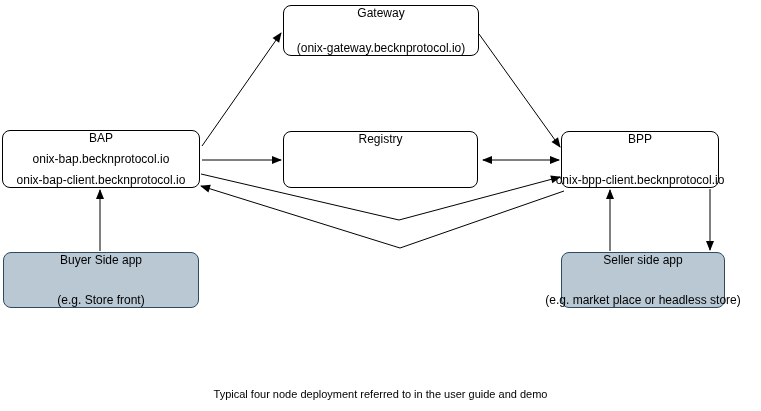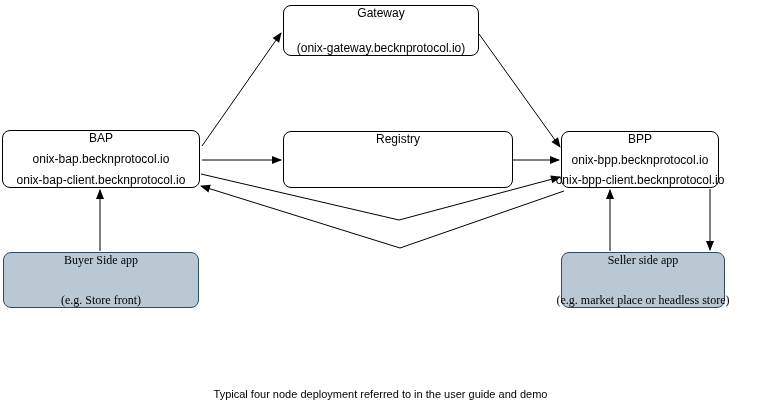--- a/index.html
+++ b/index.html
@@ -12,25 +12,25 @@
     position:relative; width:761px; height:411px; background:var(--bg);
     font-family:"Liberation Sans", sans-serif; color:var(--ink); overflow:hidden;
   }
   .arrows{position:absolute; left:0; top:0; width:761px; height:411px;}
   .node{
     position:absolute; box-sizing:border-box;
     background:var(--node-fill); border:1px solid var(--node-stroke); border-radius:8px;
     display:flex; flex-direction:column; justify-content:space-between; align-items:center;
     font-size:12px; line-height:14px; text-align:center;
   }
-  .node--app{ background:var(--app-fill); border-color:var(--app-stroke);font-family:Liberation Serif, serif; }
+  .node--app{ background:var(--app-fill); border-color:var(--app-stroke); }
   .node-line{ white-space:nowrap; }
   .node--gateway { left:283px; top:5px;   width:196px; height:51px; }
   .node--bap     { left:2px;   top:130px; width:198px; height:58px; }
-  .node--registry{ left:283px; top:131px; width:230px; height:57px; }
+  .node--registry{ left:283px; top:131px; width:195px; height:57px; }
   .node--bpp     { left:561px; top:131px; width:158px; height:57px; }
   .node--buyer   { left:3px;   top:252px; width:196px; height:56px; }
   .node--seller  { left:561px; top:252px; width:164px; height:56px; }
   .caption{
     position:absolute; left:0; top:387px; width:761px;
     text-align:center; font-size:11px; line-height:14px;
   }
 </style>
 </head>
 <body>
@@ -67,21 +67,20 @@
     <div class="node-line">onix-bap.becknprotocol.io</div>
     <div class="node-line">onix-bap-client.becknprotocol.io</div>
   </div>
 
   <div class="node node--registry">
     <div class="node-line">Registry</div>
   </div>
 
   <div class="node node--bpp">
     <div class="node-line">BPP</div>
-    <div class="node-line">onix-bpp.becknprotocol.io</div>
     <div class="node-line">onix-bpp-client.becknprotocol.io</div>
   </div>
 
   <div class="node node--app node--buyer">
     <div class="node-line">Buyer Side app</div>
     <div class="node-line">(e.g. Store front)</div>
   </div>
 
   <div class="node node--app node--seller">
     <div class="node-line">Seller side app</div>

